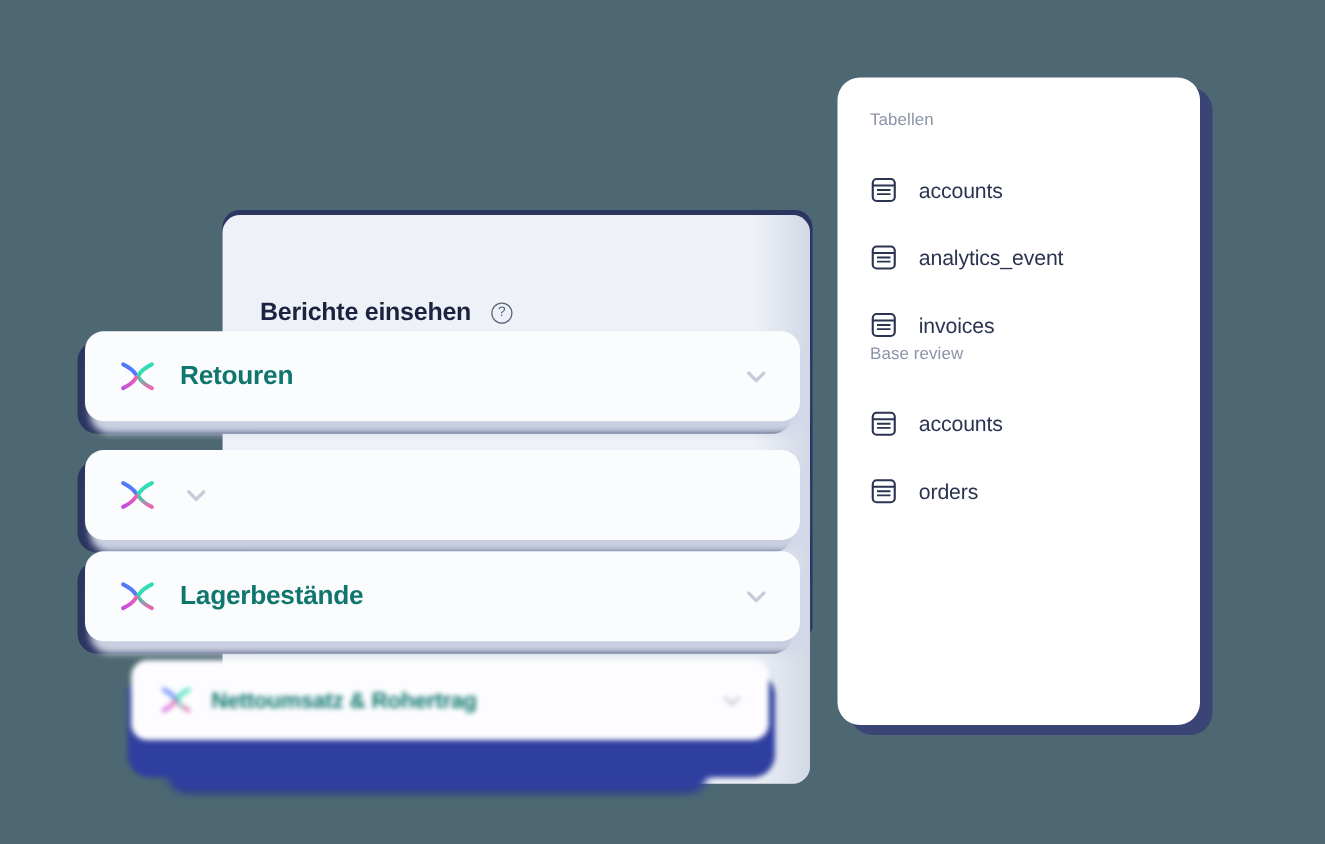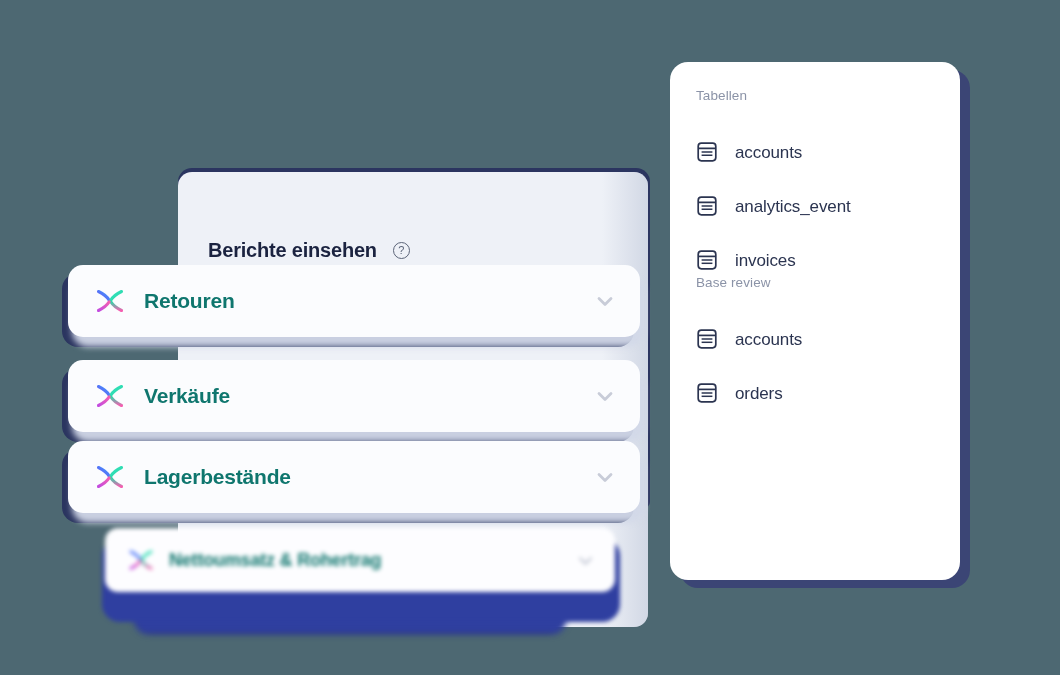--- a/index.html
+++ b/index.html
@@ -355,21 +355,20 @@
       <div class="brand-logo">
         <svg viewBox="0 0 32 32" width="32" height="32">
           <g fill="none" stroke-width="3.1" stroke-linecap="round">
             <path d="M4.5 6.5 Q12 10 15.2 15.2" stroke="url(#gTL)"></path>
             <path d="M27.5 6.5 Q20 10 16.8 15.2" stroke="url(#gTR)"></path>
             <path d="M27.5 25.5 Q20 22 16.8 16.8" stroke="url(#gBR)"></path>
             <path d="M4.5 25.5 Q12 22 15.2 16.8" stroke="url(#gBL)"></path>
           </g>
         </svg>
       </div>
-      <div class="card-label">Verkäufe</div>
       <div class="chev">
         <svg viewBox="0 0 26 26" width="26" height="26">
           <path d="M7 10.5 L13 16.5 L19 10.5" fill="none" stroke="#c8ccd8" stroke-width="2.8" stroke-linecap="round" stroke-linejoin="round"></path>
         </svg>
       </div>
     </div>
   </div>
 
   <div class="card-wrap" id="card-lager">
     <div class="card-shadow"></div>

